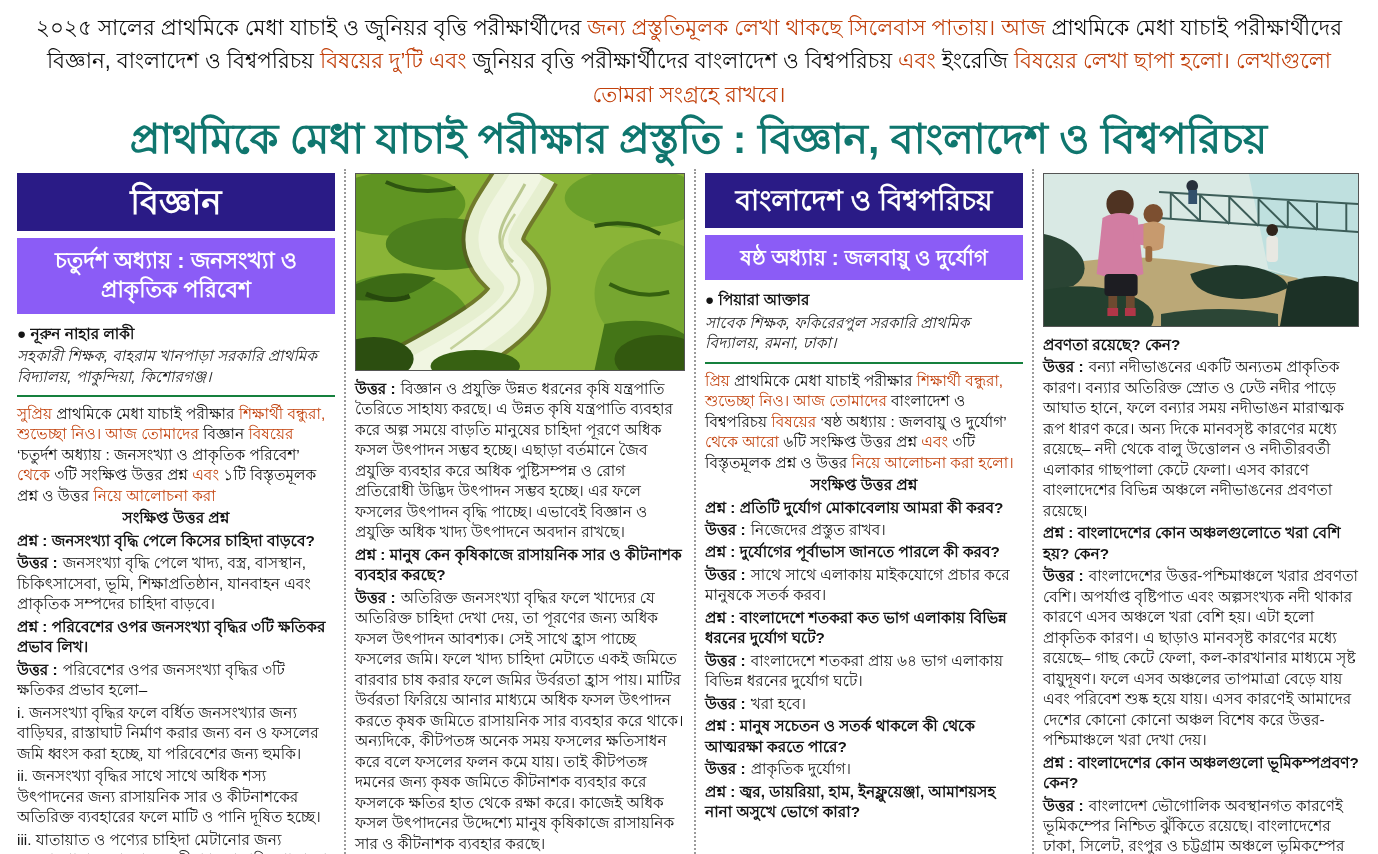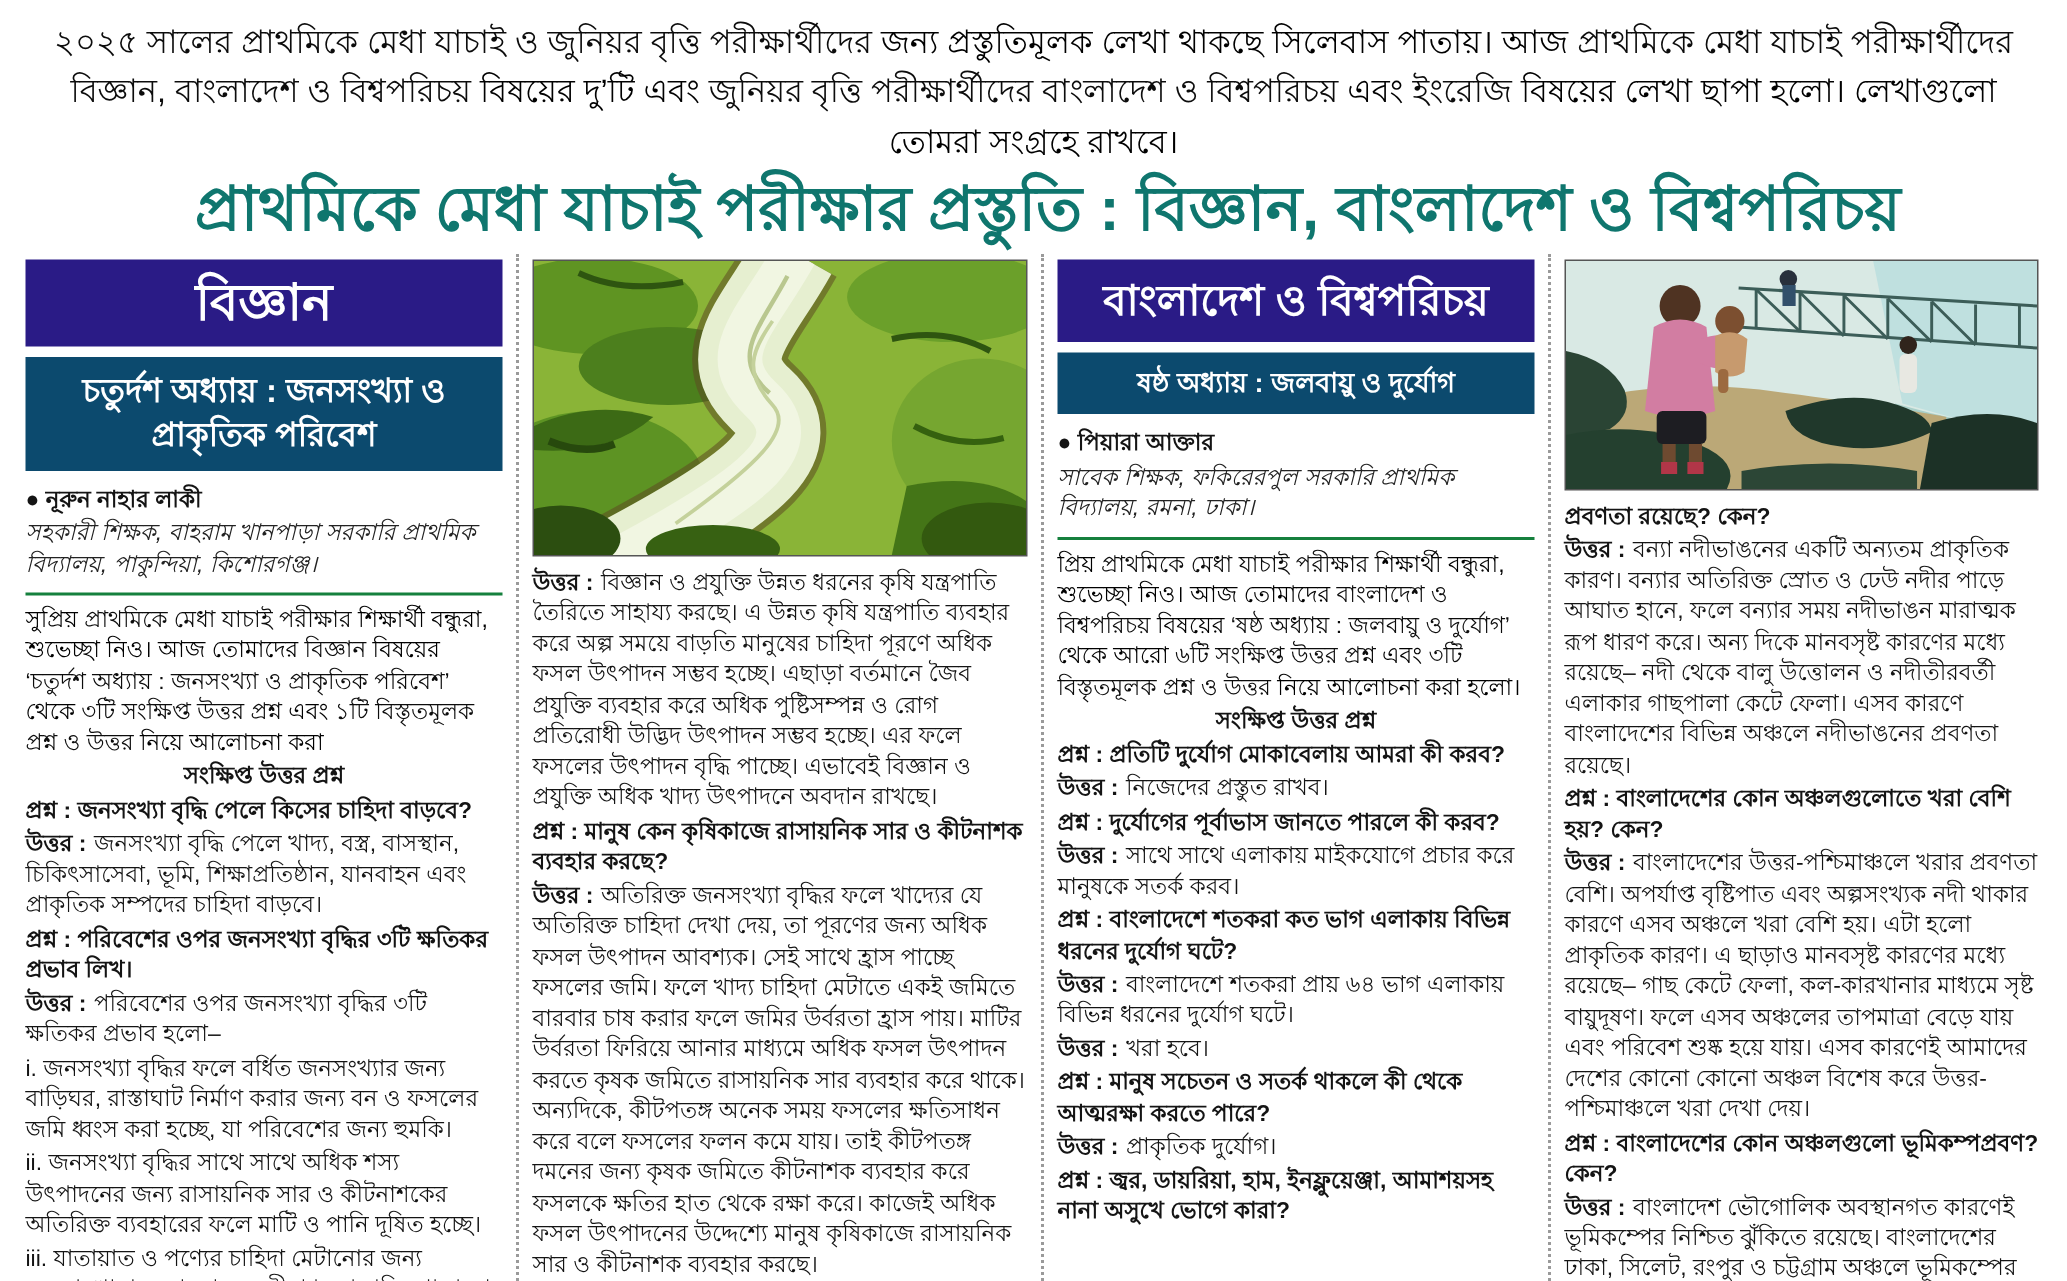--- a/index.html
+++ b/index.html
@@ -2,39 +2,39 @@
 <html><head>
 <meta charset="utf-8">
 <style>
   html,body{margin:0;padding:0;background:#ffffff;}
   body{font-family:"Liberation Sans","DejaVu Sans",sans-serif;color:#141414;}
   .page{width:1378px;height:854px;overflow:hidden;background:#fff;position:relative;}
 
   
   .topbar{padding:12px 18px 2px;font-size:21.5px;line-height:1.55;text-align:center;}
   .seg-b{font-weight:normal;color:#0c0c0c;}
-  .seg-n{color:#000000;}
+  .seg-n{color:#c2410c;}
 
   
   .headline{color:#0f766e;font-weight:bold;font-size:41px;line-height:1.12;text-align:center;margin:3px 0 6px;padding-left:19px;}
 
   
   .cols{display:flex;height:716px;padding:0 8px;box-sizing:border-box;}
   .col{box-sizing:border-box;padding:2px 9px 0;overflow:hidden;}
   .col-1{width:338px;border-right:2px dotted #9a9a9a;}
   .col-2{width:350px;border-right:2px dotted #9a9a9a;}
   .col-3{width:338px;border-right:2px dotted #9a9a9a;}
   .col-4{width:334px;}
 
   .subjectbox{background:#2a1b86;color:#ffffff;text-align:center;font-weight:bold;
               font-size:34px;line-height:1.25;padding:8px 4px;margin:2px 0 7px;}
   .col-3 .subjectbox{font-size:28px;padding:10px 2px;}
-  .chapterbox{background:#0c4a6e;color:#ffffff;text-align:center;font-weight:bold;
+  .chapterbox{background:#8b5cf6;color:#ffffff;text-align:center;font-weight:bold;
               font-size:22px;line-height:1.3;padding:9px 4px;margin:0 0 10px;}
-  .col-3 .chapterbox{font-size:18px;}
+  .col-3 .chapterbox{font-size:21px;}
 
   .author{border-bottom:2px solid #15803d;padding-bottom:6px;margin-bottom:7px;}
   .author-name{font-weight:bold;font-size:17.5px;margin:0 0 3px;}
   .author-role{font-style:italic;font-size:15.5px;line-height:1.3;margin:0;color:#222;}
 
   .bodytext p{margin:0 0 2px;font-size:15.3px;line-height:1.34;text-align:left;}
   .q{font-weight:bold;}
   .sechead{text-align:center !important;font-weight:bold;}
   .alabel{font-weight:bold;margin-right:5px;}
 

